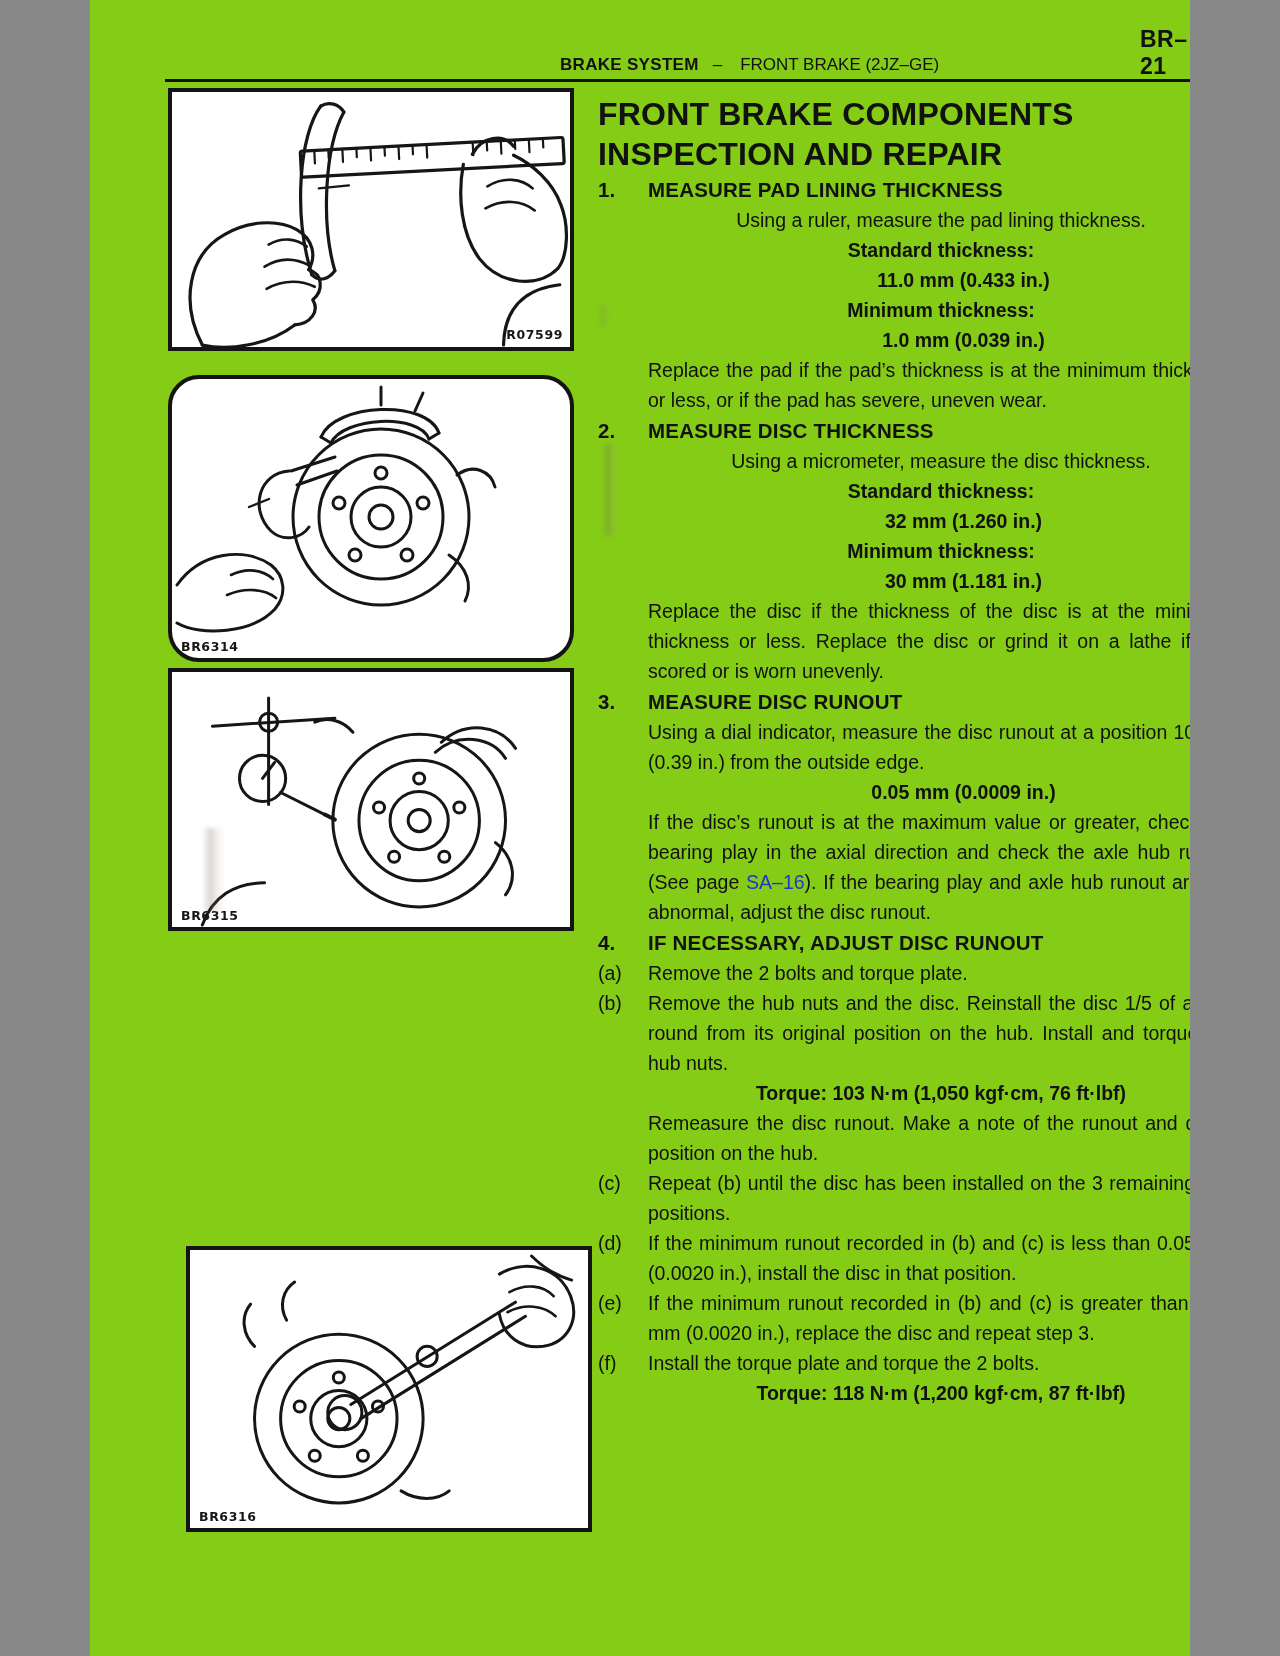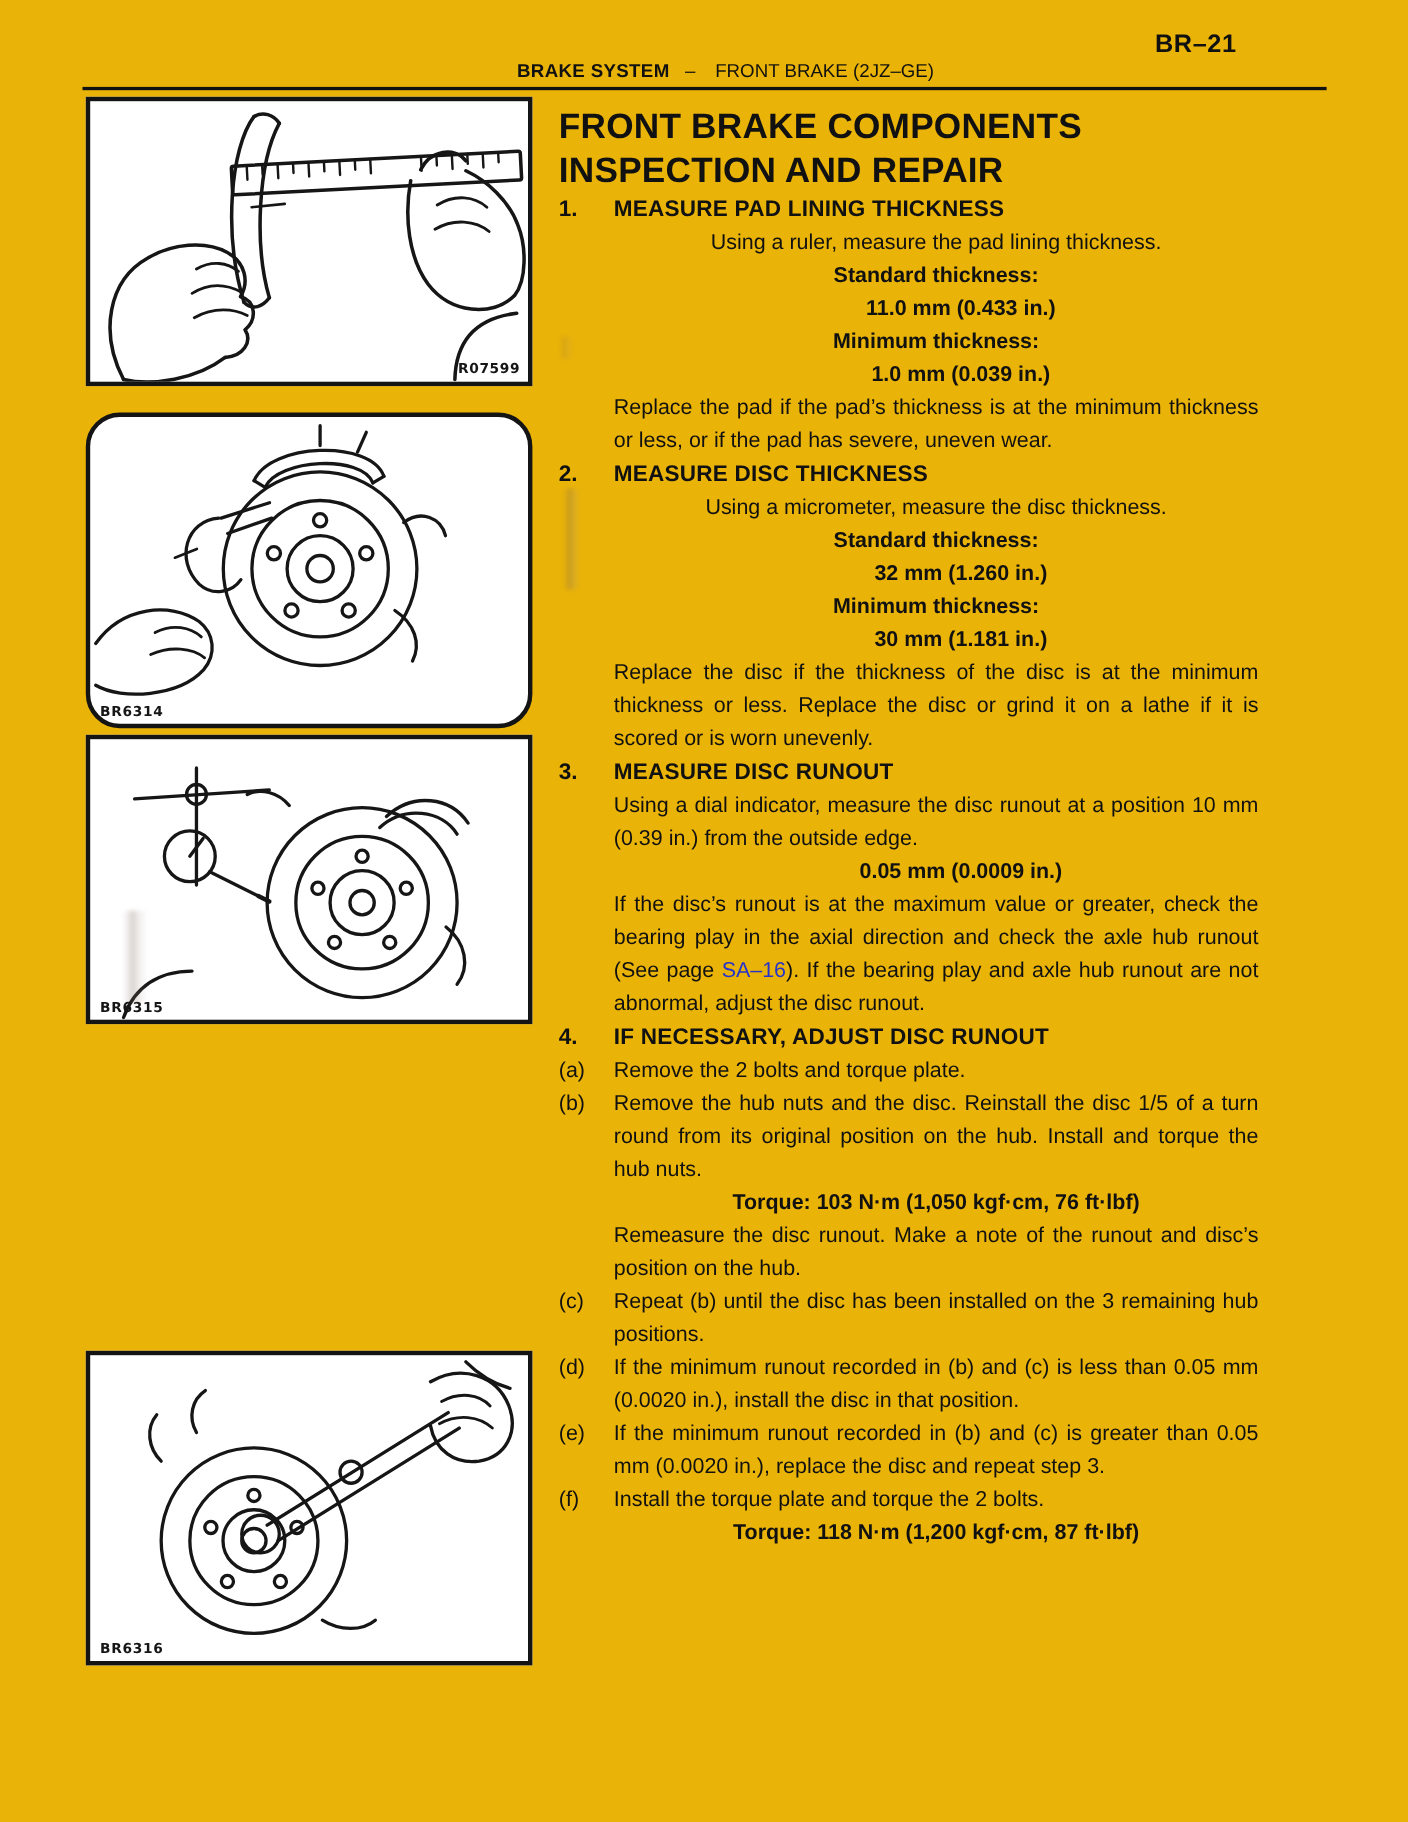--- a/index.html
+++ b/index.html
@@ -1,18 +1,18 @@
 <!DOCTYPE html>
 <html><head>
 <meta charset="utf-8">
 <style>
   html,body{margin:0;padding:0;background:#888;}
   .page{
-    position:relative;width:1280px;height:1656px;margin:0 auto;
-    background:#eab308;overflow:hidden;
+    position:relative;width:1100px;height:1656px;margin:0 auto;
+    background:#84cc16;overflow:hidden;
     font-family:"Liberation Sans",sans-serif;color:#111;
   }
   
   .page-code{position:absolute;left:1050px;top:26px;font-size:23px;font-weight:bold;letter-spacing:.5px;}
   .header-line{position:absolute;left:470px;top:55px;font-size:17px;white-space:nowrap;}
   .hdr-section{font-weight:bold;letter-spacing:.3px;}
   .hdr-dash{margin:0 18px 0 14px;}
   .hdr-rule{position:absolute;left:75px;top:79px;width:1131px;height:3px;background:#121212;}
   
   .figbox{position:absolute;left:78px;width:406px;border:4px solid #141414;background:#fff;box-sizing:border-box;}
@@ -129,21 +129,21 @@
         <path d="M268,70 C292,48 326,52 342,76"></path>
         <path d="M262,80 C284,60 318,64 332,86"></path>
         <path d="M322,170 C340,184 344,206 332,222"></path>
         <path d="M180,60 C170,48 154,44 142,50"></path>
         <path d="M30,252 C40,224 62,210 92,210"></path>
       </g>
     </svg>
     <span class="figlabel lbl-left">BR6315</span>
   </figure>
 
-  <figure class="figbox" style="top:1228px;height:286px;margin:0;text-decoration:underline;">
+  <figure class="figbox" style="top:1228px;height:286px;margin:18px;text-decoration:underline;">
     <svg viewBox="0 0 396 277">
       <g fill="none" stroke="#161616" stroke-width="3" stroke-linecap="round" stroke-linejoin="round">
         <circle cx="148" cy="168" r="84"></circle>
         <circle cx="148" cy="168" r="58"></circle>
         <circle cx="148" cy="168" r="28"></circle>
         <circle cx="148" cy="168" r="11"></circle>
         <circle cx="148" cy="127" r="5.5"></circle>
           <circle cx="187" cy="156" r="5.5"></circle>
           <circle cx="172" cy="205" r="5.5"></circle>
           <circle cx="124" cy="205" r="5.5"></circle>

